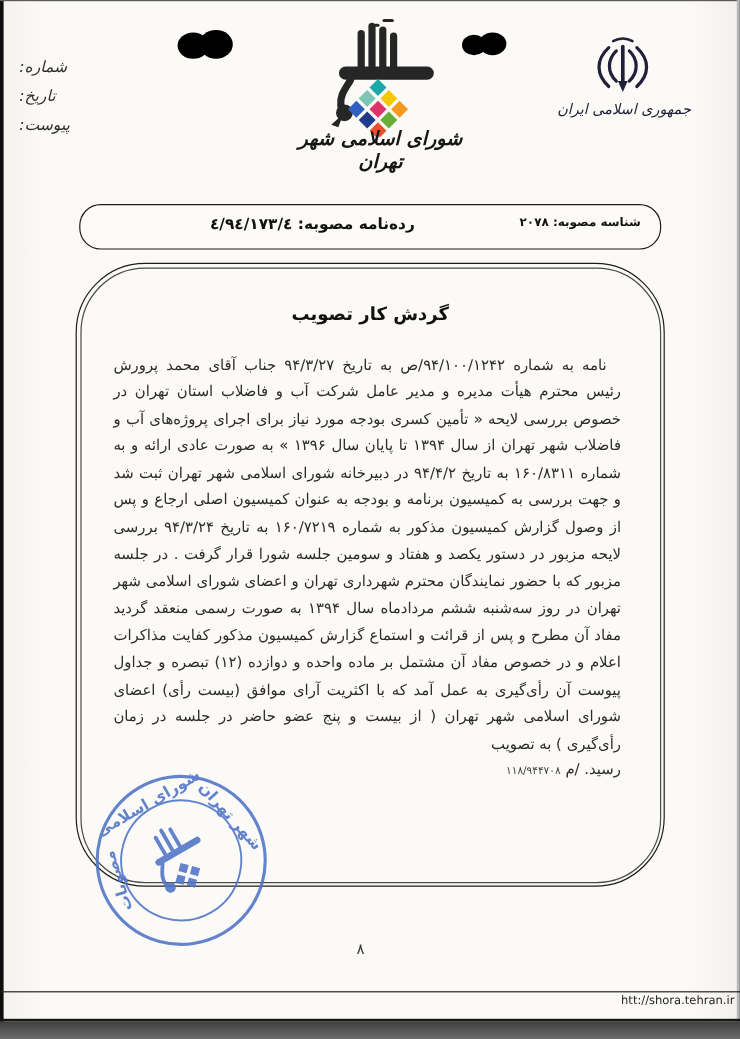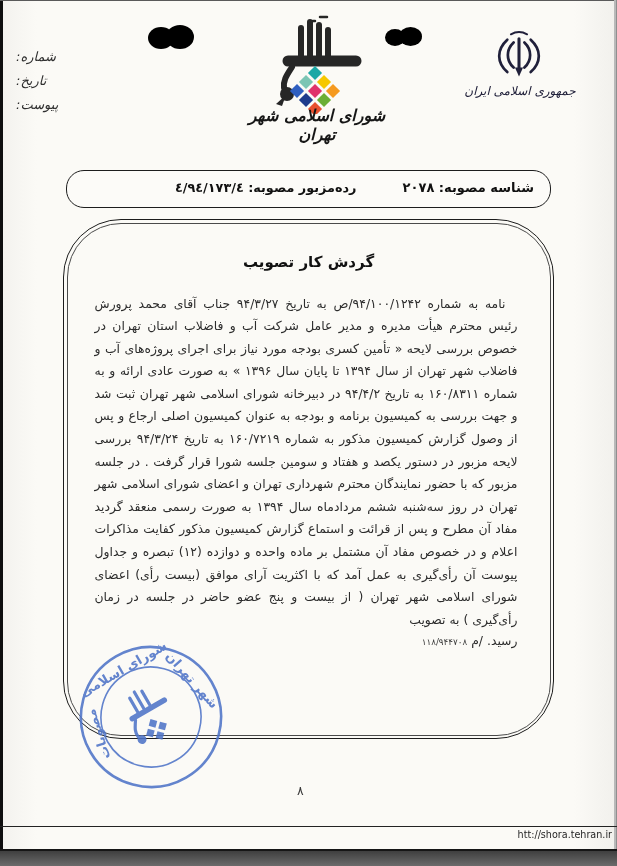--- a/index.html
+++ b/index.html
@@ -30,21 +30,21 @@
     font-size:16px;font-style:italic;font-weight:bold;direction:rtl;color:#161616;}
 
   
   .emblem{position:absolute;left:492px;top:28px;}
   .emblem-caption{position:absolute;left:452px;top:84px;width:136px;text-align:center;
     font-size:12px;font-style:italic;direction:rtl;color:#20203a;}
 
   
   .id-bar{position:absolute;left:66px;top:170px;width:483px;height:36px;
     border:1.5px solid #1d1d1d;border-radius:18px;direction:rtl;background:rgba(255,255,255,.25);}
-  .id-approve{position:absolute;right:16px;top:9px;font-size:13px;font-weight:bold;color:#111;}
+  .id-approve{position:absolute;right:16px;top:9px;font-size:10px;font-weight:bold;color:#111;}
   .id-class{position:absolute;left:108px;top:9px;font-size:12.8px;font-weight:bold;color:#111;}
 
   
   .main-box{position:absolute;left:63px;top:219px;width:489px;height:518px;
     border:1.6px solid #1c1c1c;border-radius:58px;}
   .main-box-inner{position:absolute;inset:2.5px;border:1px solid #4a4a4a;border-radius:54px;}
   .doc-title{margin-top:29px;text-align:center;font-weight:bold;font-size:15px;color:#111;direction:rtl;}
   .doc-body{margin:22px 32px 0 27px;direction:rtl;text-align:justify;text-align-last:right;
     font-size:12.4px;line-height:22.6px;color:#2c2c2c;text-indent:12px;}
   .doc-close{margin:2px 32px 0 27px;direction:rtl;font-size:12.4px;color:#2c2c2c;}
@@ -136,21 +136,21 @@
     <path d="M30 54 L25.5 44 H34.5 Z" fill="#20203a"></path>
   </svg>
   <div class="emblem-caption">جمهوری اسلامی ایران</div>
 
   <div class="id-bar">
     <div class="id-approve">
       <span>شناسه مصوبه:</span>
       <span>۲۰۷۸</span>
     </div>
     <div class="id-class">
-      <span>رده‌مزبور مصوبه:</span>
+      <span>رده‌نامه مصوبه:</span>
       <span>٤/٩٤/١٧٣/٤</span>
     </div>
   </div>
 
   <div class="main-box">
     <div class="main-box-inner">
       <div class="doc-title">گردش کار تصویب</div>
       <div class="doc-body">نامه به شماره ۹۴/۱۰۰/۱۲۴۲/ص به تاریخ ۹۴/۳/۲۷ جناب آقای محمد پرورش رئیس محترم هیأت مدیره و مدیر عامل شرکت آب و فاضلاب استان تهران در خصوص بررسی لایحه « تأمین کسری بودجه مورد نیاز برای اجرای پروژه‌های آب و فاضلاب شهر تهران از سال ۱۳۹۴ تا پایان سال ۱۳۹۶ » به صورت عادی ارائه و به شماره ۱۶۰/۸۳۱۱ به تاریخ ۹۴/۴/۲ در دبیرخانه شورای اسلامی شهر تهران ثبت شد و جهت بررسی به کمیسیون برنامه و بودجه به عنوان کمیسیون اصلی ارجاع و پس از وصول گزارش کمیسیون مذکور به شماره ۱۶۰/۷۲۱۹ به تاریخ ۹۴/۳/۲۴ بررسی لایحه مزبور در دستور یکصد و هفتاد و سومین جلسه شورا قرار گرفت . در جلسه مزبور که با حضور نمایندگان محترم شهرداری تهران و اعضای شورای اسلامی شهر تهران در روز سه‌شنبه ششم مردادماه سال ۱۳۹۴ به صورت رسمی منعقد گردید مفاد آن مطرح و پس از قرائت و استماع گزارش کمیسیون مذکور کفایت مذاکرات اعلام و در خصوص مفاد آن مشتمل بر ماده واحده و دوازده (۱۲) تبصره و جداول پیوست آن رأی‌گیری به عمل آمد که با اکثریت آرای موافق (بیست رأی) اعضای شورای اسلامی شهر تهران ( از بیست و پنج عضو حاضر در جلسه در زمان رأی‌گیری ) به تصویب</div>
       <div class="doc-close">
         <span>رسید. /م</span>

